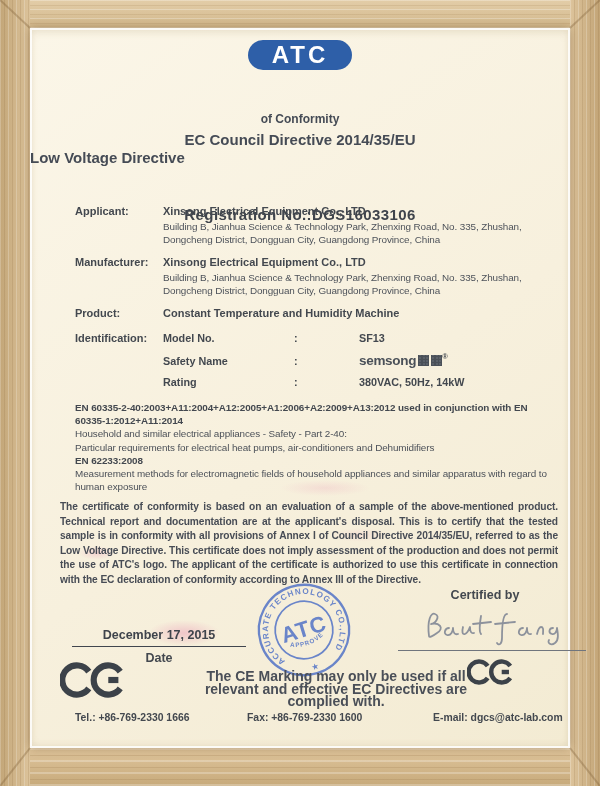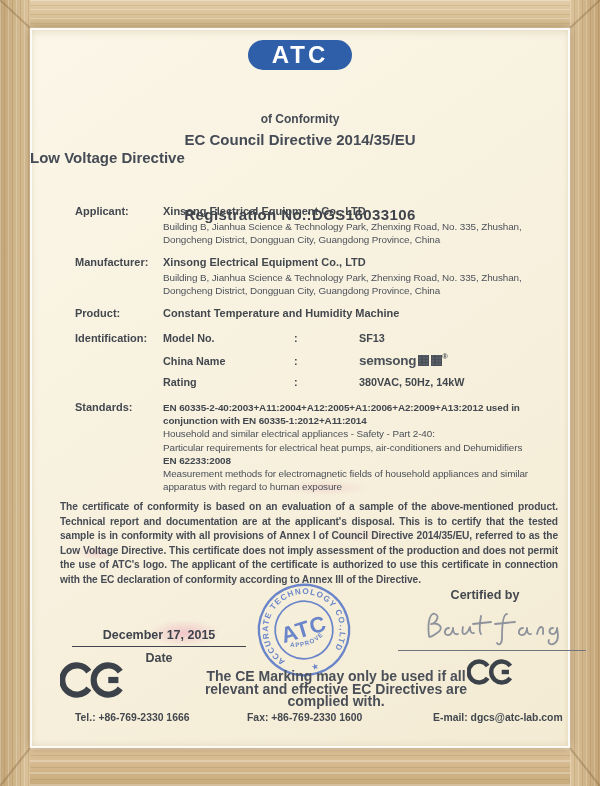--- a/index.html
+++ b/index.html
@@ -158,36 +158,35 @@
 
       <div class="frow" style="margin-bottom:6px;">
         <div class="flabel">Identification:</div>
         <div class="fbody">
           <div class="idrow">
             <span class="idlabel">Model No.</span>
             <span class="idcolon">:</span>
             <span class="idval">SF13</span>
           </div>
           <div class="idrow">
-            <span class="idlabel">China Name</span>
+            <span class="idlabel">Safety Name</span>
             <span class="idcolon">:</span>
             <span>
               <span class="brand-latin">semsong</span><span class="cjk"></span><span class="cjk"></span><span class="reg-mark">®</span>
             </span>
           </div>
           <div class="idrow">
             <span class="idlabel">Rating</span>
             <span class="idcolon">:</span>
             <span class="idval">380VAC, 50Hz, 14kW</span>
           </div>
         </div>
       </div>
 
       <div class="frow">
-        <div class="flabel">Standards:</div>
         <div class="slines">
           <div class="sline b">EN 60335-2-40:2003+A11:2004+A12:2005+A1:2006+A2:2009+A13:2012 used in conjunction with EN 60335-1:2012+A11:2014</div>
           <div class="sline">Household and similar electrical appliances - Safety - Part 2-40:</div>
           <div class="sline">Particular requirements for electrical heat pumps, air-conditioners and Dehumidifiers</div>
           <div class="sline b">EN 62233:2008</div>
           <div class="sline">Measurement methods for electromagnetic fields of household appliances and similar apparatus with regard to human exposure</div>
         </div>
       </div>
     </div>
 

